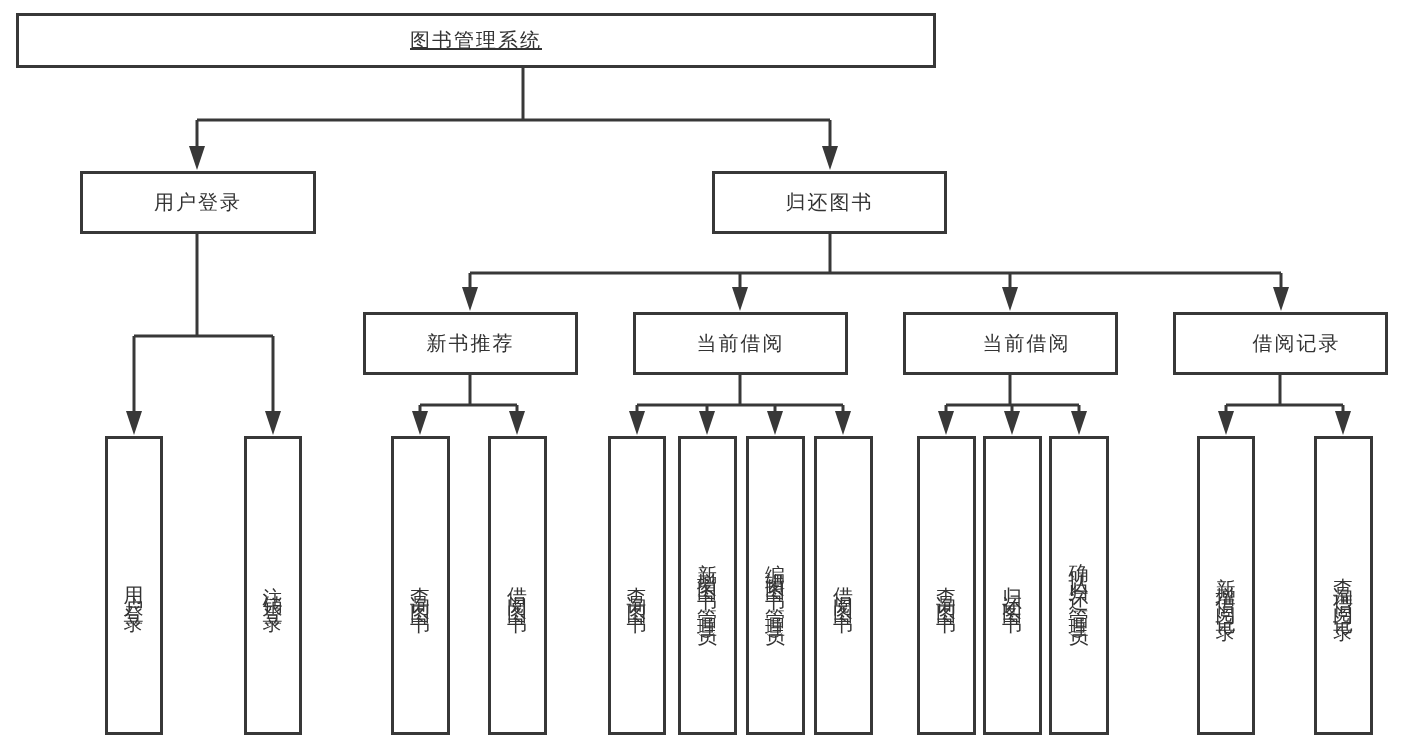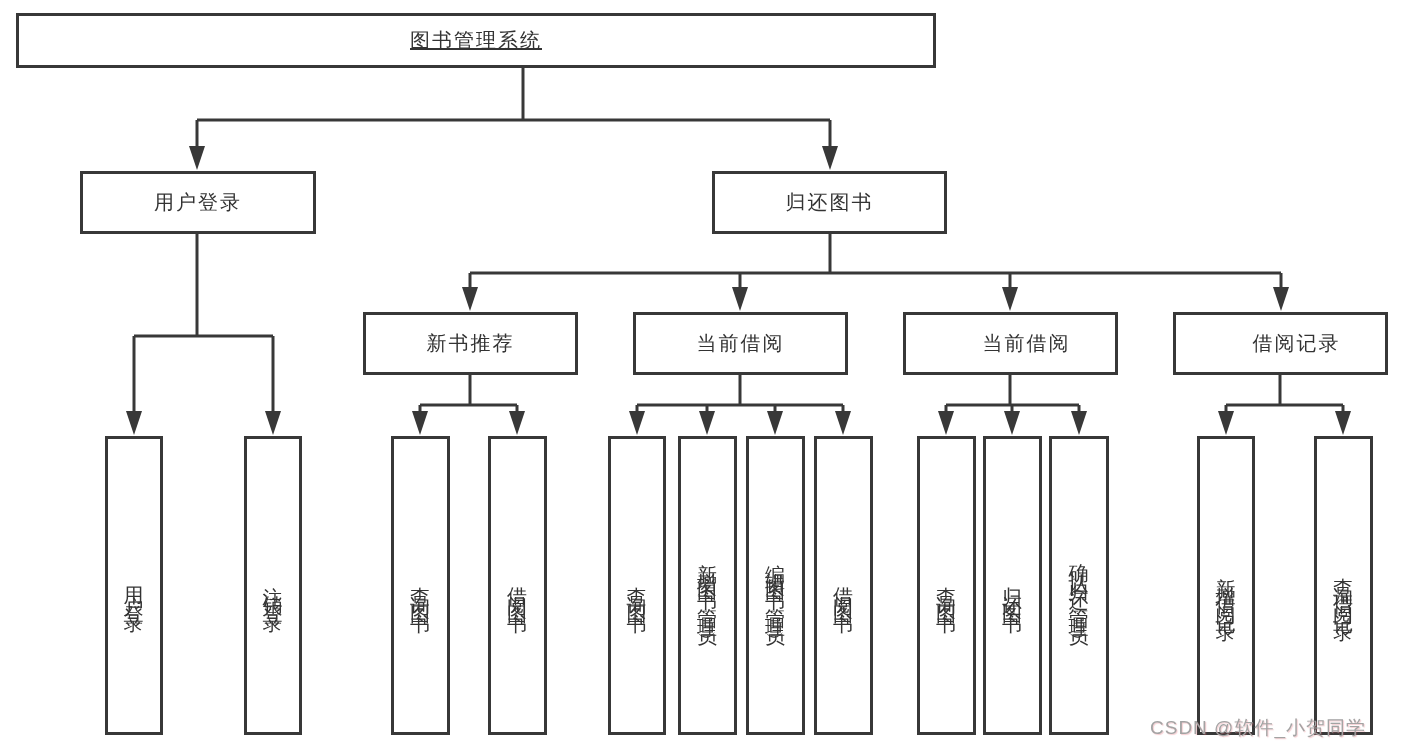--- a/index.html
+++ b/index.html
@@ -164,15 +164,14 @@
   <div class="node leaf l4">查询图书</div>
   <div class="node leaf l5">新增图书（管理员）</div>
   <div class="node leaf l6">编辑图书（管理员）</div>
   <div class="node leaf l7">借阅图书</div>
   <div class="node leaf l8">查询图书</div>
   <div class="node leaf l9">归还图书</div>
   <div class="node leaf l10">确认归还（管理员）</div>
   <div class="node leaf l11">新增借阅记录</div>
   <div class="node leaf l12">查询借阅记录</div>
 
-  <div class="watermark">CSDN @软件_小贺同学</div>
 
 </div>
 
 </body></html>

